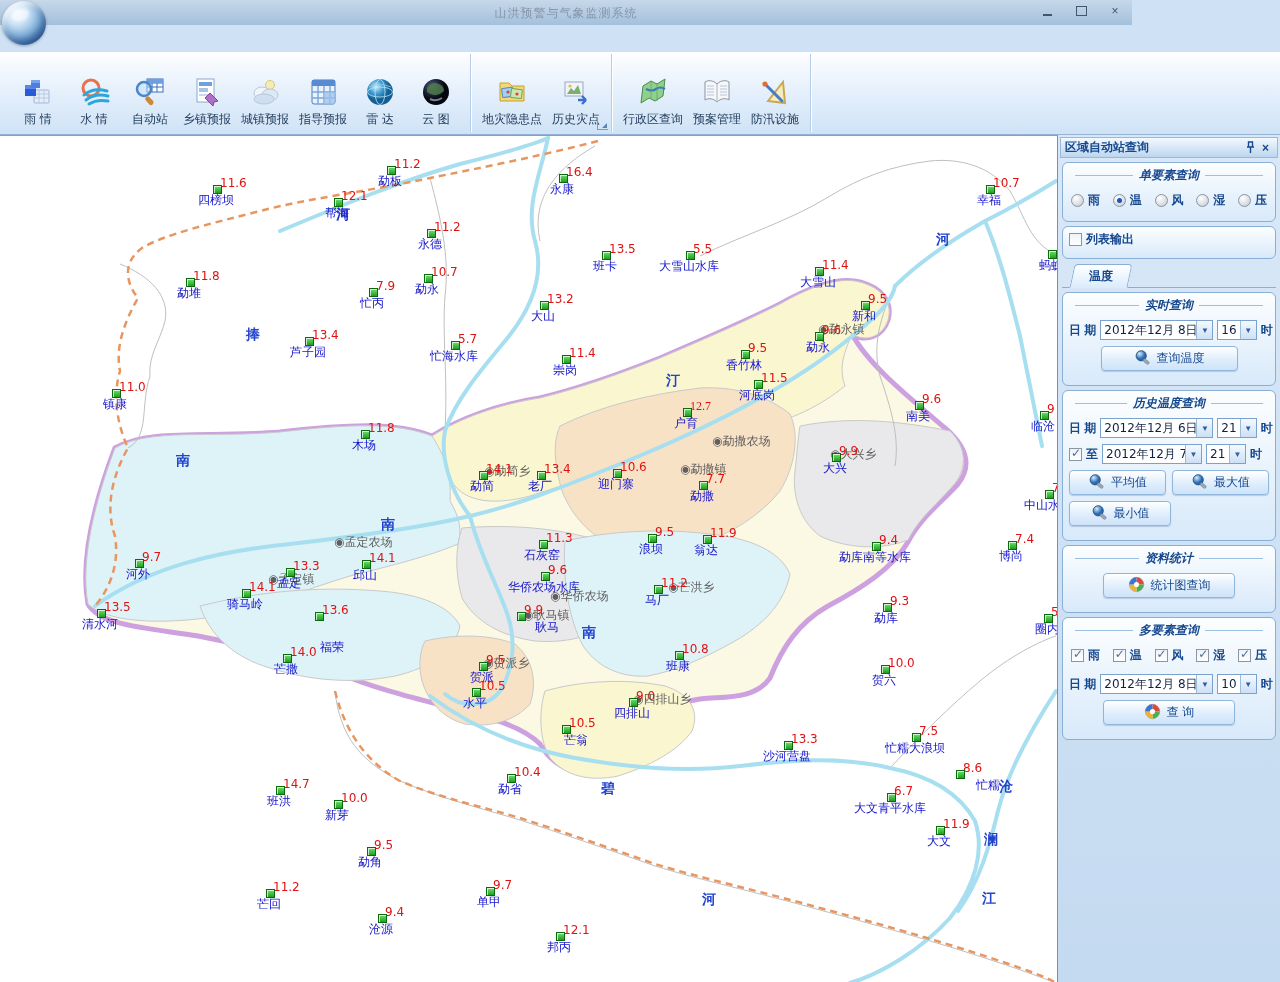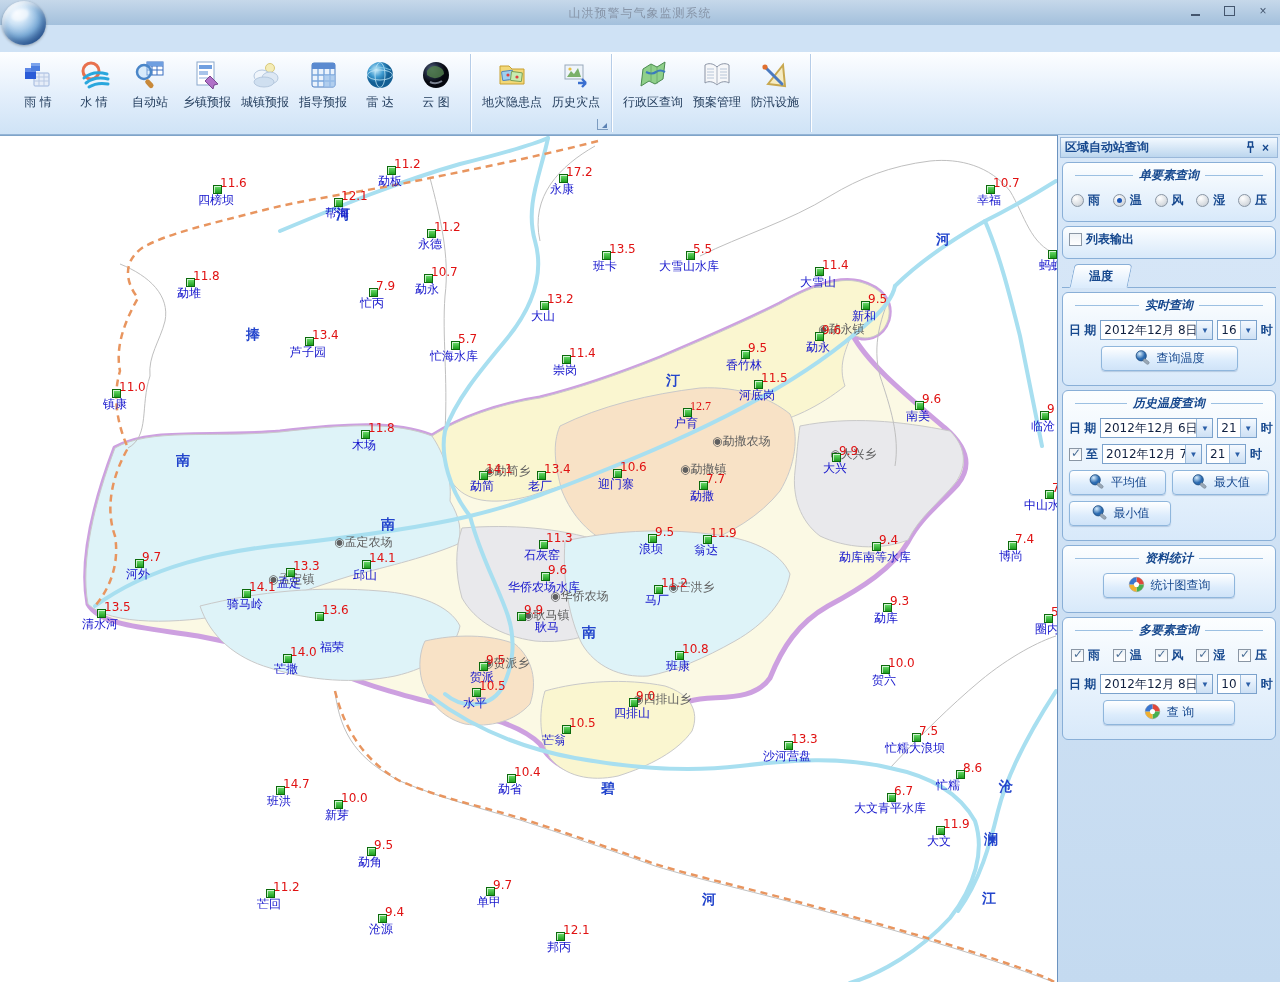--- a/index.html
+++ b/index.html
@@ -1,38 +1,38 @@
 <!DOCTYPE html>
 <html><head>
 <meta charset="utf-8">
 <style>
   html,body{margin:0;padding:0;}
   body{width:1280px;height:982px;overflow:hidden;font-family:"Liberation Sans","DejaVu Sans",sans-serif;font-size:12px;background:#9fbcd8;}
   .window{position:relative;width:1280px;height:982px;background:#cfe2f5;}
 
   
-  .titlebar{position:absolute;left:0;top:0;width:1280px;height:25px;background:linear-gradient(#c6d8ea,#a3c0dc);}
+  .titlebar{position:absolute;left:0;top:0;width:1132px;height:25px;background:linear-gradient(#c6d8ea,#a3c0dc);}
   .app-title{position:absolute;left:0;right:0;top:5px;text-align:center;color:#8795a8;font-size:12px;letter-spacing:1px;}
   .win-controls{position:absolute;right:8px;top:4px;display:flex;gap:16px;}
   .winbtn{width:18px;height:14px;display:flex;align-items:center;justify-content:center;color:#44566e;cursor:pointer;font-size:12px;}
   .winbtn.min::after{content:"";width:9px;height:2px;background:#44566e;margin-top:7px;}
   .winbtn.max::after{content:"";width:9px;height:8px;border:1px solid #44566e;}
   .logo{position:absolute;left:2px;top:1px;width:44px;height:44px;border-radius:50%;z-index:30;
     background:radial-gradient(circle at 34% 28%, #f2f8ff, #cfe4f6 25%, #7fb0dc 55%, #3a6cae 80%, #274e84);
     box-shadow:inset -3px -5px 8px rgba(20,50,100,.45), inset 2px 3px 4px rgba(255,255,255,.8), 0 1px 3px rgba(0,0,0,.3);}
   .logo::after{content:"";position:absolute;left:9px;top:8px;width:18px;height:12px;border-radius:50%;background:rgba(255,255,255,.55);transform:rotate(-18deg);filter:blur(1px);}
 
   
   .tabstrip{position:absolute;left:0;top:25px;width:1280px;height:27px;background:linear-gradient(#ddebfa,#c2d9f2);display:flex;align-items:flex-end;padding-left:48px;box-sizing:border-box;}
   .tab{height:23px;line-height:23px;padding:0 18px;margin-right:2px;color:#1a3a6b;cursor:pointer;border-radius:3px 3px 0 0;}
   .tab.active{background:linear-gradient(#ffffff,#f2f8ff);border:1px solid #8db2d8;border-bottom:none;color:#14386e;font-weight:bold;}
 
   
   .toolbar{position:absolute;left:0;top:52px;width:1280px;height:83px;background:linear-gradient(#fdfeff,#e2eefb 55%,#cfe3f6);border-bottom:1px solid #93b4d6;box-sizing:border-box;display:flex;align-items:stretch;padding:2px 0 2px 4px;}
-  .tb-group{position:relative;display:flex;align-items:flex-start;padding:3px 6px 2px 6px;border-right:1px solid #b6cde8;box-shadow:1px 0 0 #ffffff;}
+  .tb-group{position:relative;display:flex;align-items:flex-end;padding:3px 6px 2px 6px;border-right:1px solid #b6cde8;box-shadow:1px 0 0 #ffffff;}
   .tb-btn{width:auto;min-width:46px;padding:2px 5px;display:flex;flex-direction:column;align-items:center;gap:3px;cursor:pointer;border-radius:3px;}
   .tb-ico{width:34px;height:32px;display:flex;align-items:center;justify-content:center;}
   .tb-ico svg{width:32px;height:32px;}
   .tb-label{color:#223c5c;white-space:nowrap;}
   .tb-expand{position:absolute;right:3px;bottom:2px;width:10px;height:10px;border-left:1px solid #7c9cc0;border-bottom:1px solid #7c9cc0;cursor:pointer;}
   .tb-expand::after{content:"";position:absolute;right:1px;bottom:1px;width:0;height:0;border-left:5px solid transparent;border-bottom:5px solid #5b82b4;}
 
   
   .main{position:absolute;left:0;top:135px;width:1280px;height:847px;}
   .map{position:absolute;left:0;top:0;width:1057px;height:847px;background:#ffffff;overflow:hidden;border-top:1px solid #7fa4c8;box-sizing:border-box;}
@@ -319,21 +319,21 @@
           <div class="stn-marker" style="left: 213px; top: 49px;"></div>
           <div class="stn-value" style="left: 220px; top: 40px;">11.6</div>
           <div class="stn-name" style="left: 216px; top: 56px;">四榜坝</div>
           <div class="stn-marker" style="left: 387px; top: 30px;"></div>
           <div class="stn-value" style="left: 394px; top: 21px;">11.2</div>
           <div class="stn-name" style="left: 390px; top: 37px;">勐板</div>
           <div class="stn-marker" style="left: 334px; top: 62px;"></div>
           <div class="stn-value" style="left: 341px; top: 53px;">12.1</div>
           <div class="stn-name" style="left: 337px; top: 69px;">帮海</div>
           <div class="stn-marker" style="left: 559px; top: 38px;"></div>
-          <div class="stn-value" style="left: 566px; top: 29px;">17.2</div>
+          <div class="stn-value" style="left: 566px; top: 29px;">16.4</div>
           <div class="stn-name" style="left: 562px; top: 45px;">永康</div>
           <div class="stn-marker" style="left: 986px; top: 49px;"></div>
           <div class="stn-value" style="left: 993px; top: 40px;">10.7</div>
           <div class="stn-name" style="left: 989px; top: 56px;">幸福</div>
           <div class="stn-marker" style="left: 427px; top: 93px;"></div>
           <div class="stn-value" style="left: 434px; top: 84px;">11.2</div>
           <div class="stn-name" style="left: 430px; top: 100px;">永德</div>
           <div class="stn-marker" style="left: 602px; top: 115px;"></div>
           <div class="stn-value" style="left: 609px; top: 106px;">13.5</div>
           <div class="stn-name" style="left: 605px; top: 122px;">班卡</div>
@@ -472,30 +472,30 @@
           <div class="stn-value" style="left: 486px; top: 517px;">9.5</div>
           <div class="stn-name" style="left: 482px; top: 533px;">贺派</div>
           <div class="stn-marker" style="left: 472px; top: 552px;"></div>
           <div class="stn-value" style="left: 479px; top: 543px;">10.5</div>
           <div class="stn-name" style="left: 475px; top: 559px;">水平</div>
           <div class="stn-marker" style="left: 629px; top: 562px;"></div>
           <div class="stn-value" style="left: 636px; top: 553px;">9.0</div>
           <div class="stn-name" style="left: 632px; top: 569px;">四排山</div>
           <div class="stn-marker" style="left: 562px; top: 589px;"></div>
           <div class="stn-value" style="left: 569px; top: 580px;">10.5</div>
-          <div class="stn-name" style="left: 554px; top: 596px; font-family: Liberation Mono, monospace;">芒翁</div>
+          <div class="stn-name" style="left: 576px; top: 596px; font-family: Liberation Mono, monospace;">芒翁</div>
           <div class="stn-marker" style="left: 784px; top: 605px;"></div>
           <div class="stn-value" style="left: 791px; top: 596px;">13.3</div>
           <div class="stn-name" style="left: 787px; top: 612px;">沙河营盘</div>
           <div class="stn-marker" style="left: 912px; top: 597px;"></div>
           <div class="stn-value" style="left: 919px; top: 588px;">7.5</div>
           <div class="stn-name" style="left: 915px; top: 604px;">忙糯大浪坝</div>
           <div class="stn-marker" style="left: 956px; top: 634px;"></div>
           <div class="stn-value" style="left: 963px; top: 625px;">8.6</div>
-          <div class="stn-name" style="left: 948px; top: 641px;">忙糯</div>
+          <div class="stn-name" style="left: 988px; top: 641px;">忙糯</div>
           <div class="stn-marker" style="left: 887px; top: 657px;"></div>
           <div class="stn-value" style="left: 894px; top: 648px;">6.7</div>
           <div class="stn-name" style="left: 890px; top: 664px;">大文青平水库</div>
           <div class="stn-marker" style="left: 936px; top: 690px;"></div>
           <div class="stn-value" style="left: 943px; top: 681px;">11.9</div>
           <div class="stn-name" style="left: 939px; top: 697px;">大文</div>
           <div class="stn-marker" style="left: 507px; top: 638px;"></div>
           <div class="stn-value" style="left: 514px; top: 629px;">10.4</div>
           <div class="stn-name" style="left: 510px; top: 645px;">勐省</div>
           <div class="stn-marker" style="left: 276px; top: 650px;"></div>

